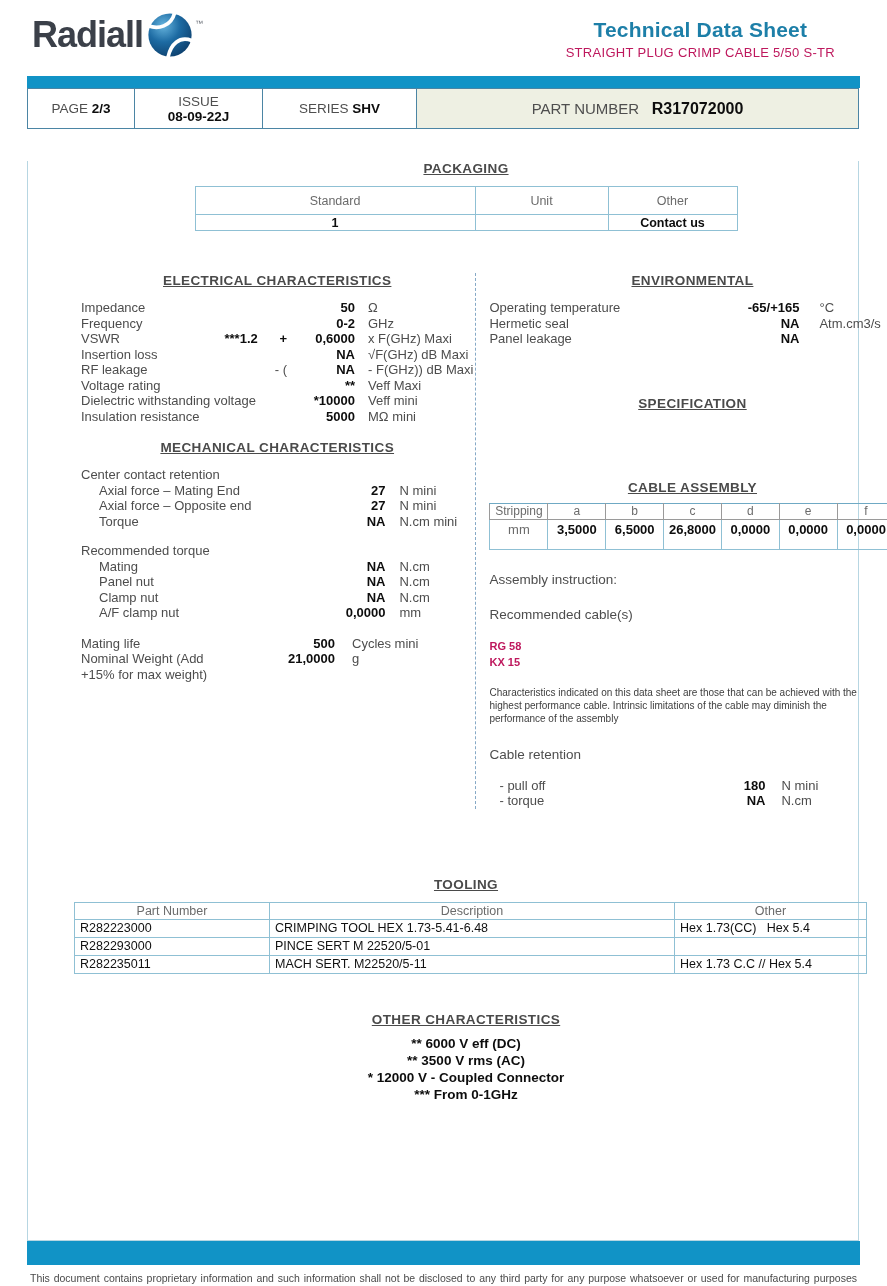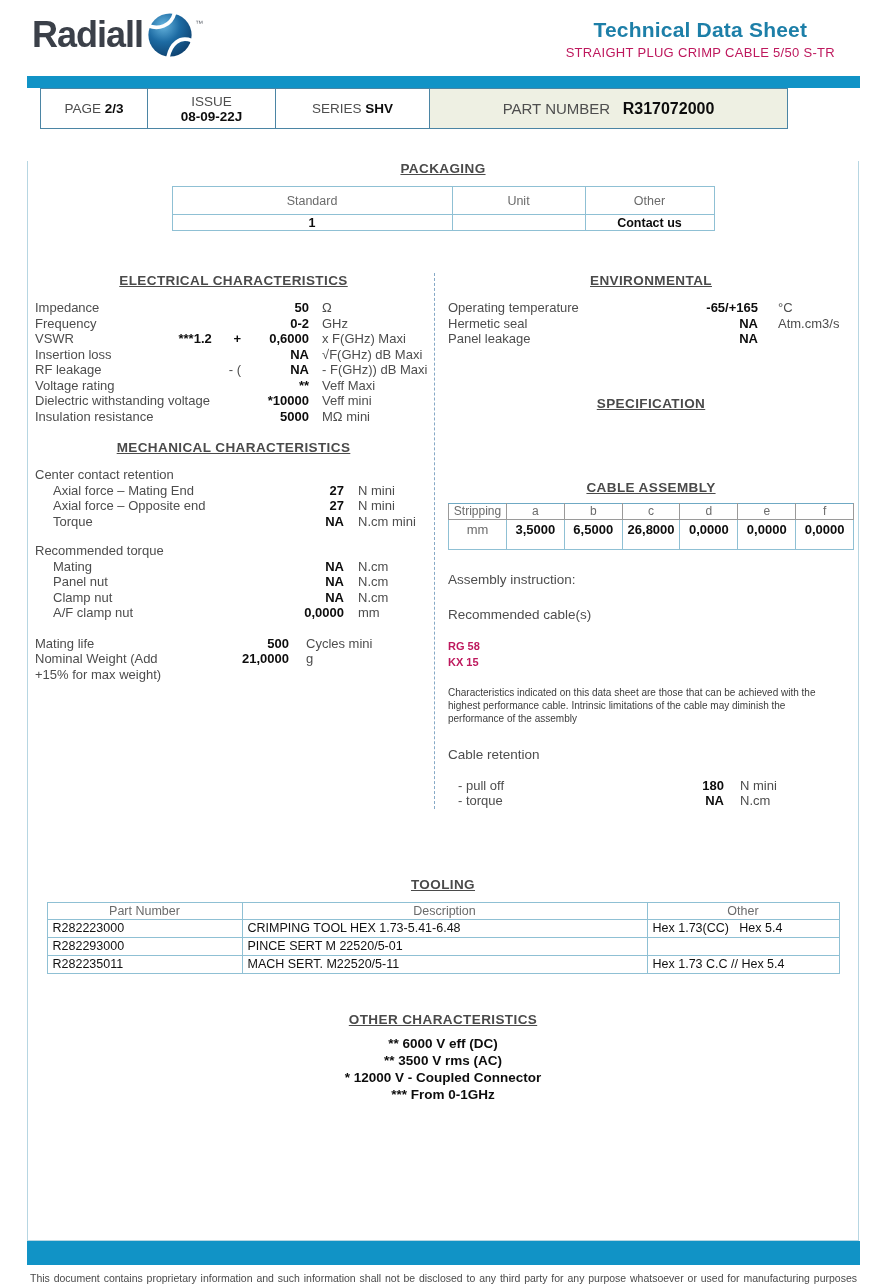--- a/index.html
+++ b/index.html
@@ -12,31 +12,31 @@
   .logo-text { font-size:36px; font-weight:bold; color:#3b4049; letter-spacing:-1px; }
   .logo-ball { position:relative; top:2px; }
   .logo-tm { font-size:8px; color:#6a6f77; position:relative; top:-12px; left:-2px; }
   .title-block { text-align:center; padding-top:8px; padding-right:24px; }
   .doc-title { font-size:21px; font-weight:bold; color:#1d7fa8; letter-spacing:.2px; }
   .doc-subtitle { font-size:13px; color:#be185d; margin-top:3px; letter-spacing:.3px; }
 
   .blue-bar { height:12px; background:#1193c6; margin:0 27px; }
 
   
-  .info-table { width:748px; margin:0 40px; border-collapse:collapse; table-layout:fixed; }
+  .info-table { width:832px; margin:0 27px; border-collapse:collapse; table-layout:fixed; }
   .info-table td { border:1px solid #4b85a4; text-align:center; vertical-align:middle; height:40px; font-size:13.5px; color:#4e4e4e; background:#fff; }
   .info-table .c-page { width:107px; }
   .info-table .c-issue { width:128px; }
   .info-table .c-series { width:154px; }
   .info-table .c-part { background:#eef0e3; font-size:15px; }
   .info-table b { color:#0d0d0d; }
   .part-val { font-size:16px; }
 
   
-  .main-box { margin:0 27px; width:832px; border:1px solid #b7d6e2; border-top:none; min-height:1080px; background:#fff; }
+  .main-box { margin:0 27px; width:832px; border:1px solid #b7d6e2; border-top:none; min-height:1080px; background:#fff;padding-left:46px; }
 
   .section-heading { font-size:13.5px; font-weight:bold; color:#4a4a4a; text-align:center; text-decoration:underline; letter-spacing:.4px; }
 
   
   .packaging-heading { margin-top:32px; }
   .packaging-table { width:542px; margin:10px auto 0 auto; border-collapse:collapse; table-layout:fixed; }
   .packaging-table td { border:1px solid #8fc0d4; text-align:center; font-size:12.5px; height:28px; }
   .packaging-table .pk-head td { color:#6b6b6b; }
   .packaging-table .pk-vals td { color:#0d0d0d; font-weight:bold; height:16px; }
   .pk-c1 { width:280px; } .pk-c2 { width:133px; } .pk-c3 { width:129px; }

